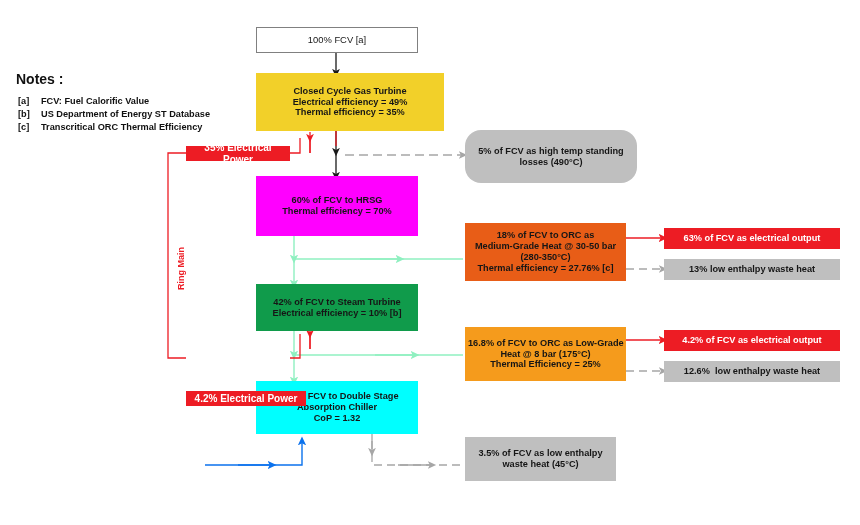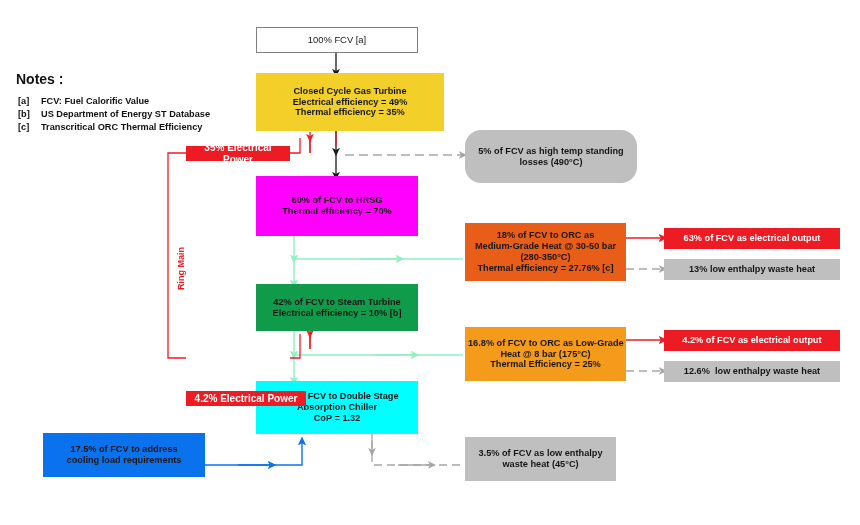--- a/index.html
+++ b/index.html
@@ -199,26 +199,20 @@
   </div>
 
   <div class="box cyan-box" style="left:256px;top:381px;width:162px;height:53px;">
     <div class="lines">
       <div>21% of FCV to Double Stage</div>
       <div>Absorption Chiller</div>
       <div>CoP = 1.32</div>
     </div>
   </div>
 
-  <div class="box blue-box" style="left:43px;top:433px;width:162px;height:44px;">
-    <div class="lines">
-      <div>17.5% of FCV to address</div>
-      <div>cooling load requirements</div>
-    </div>
-  </div>
 
   <div class="box grey-box" style="left:465px;top:437px;width:151px;height:44px;">
     <div class="lines">
       <div>3.5% of FCV as low enthalpy</div>
       <div>waste heat (45°C)</div>
     </div>
   </div>
 
   <div class="box red-label" style="left:186px;top:146px;width:104px;height:15px;">35% Electrical Power</div>
 

